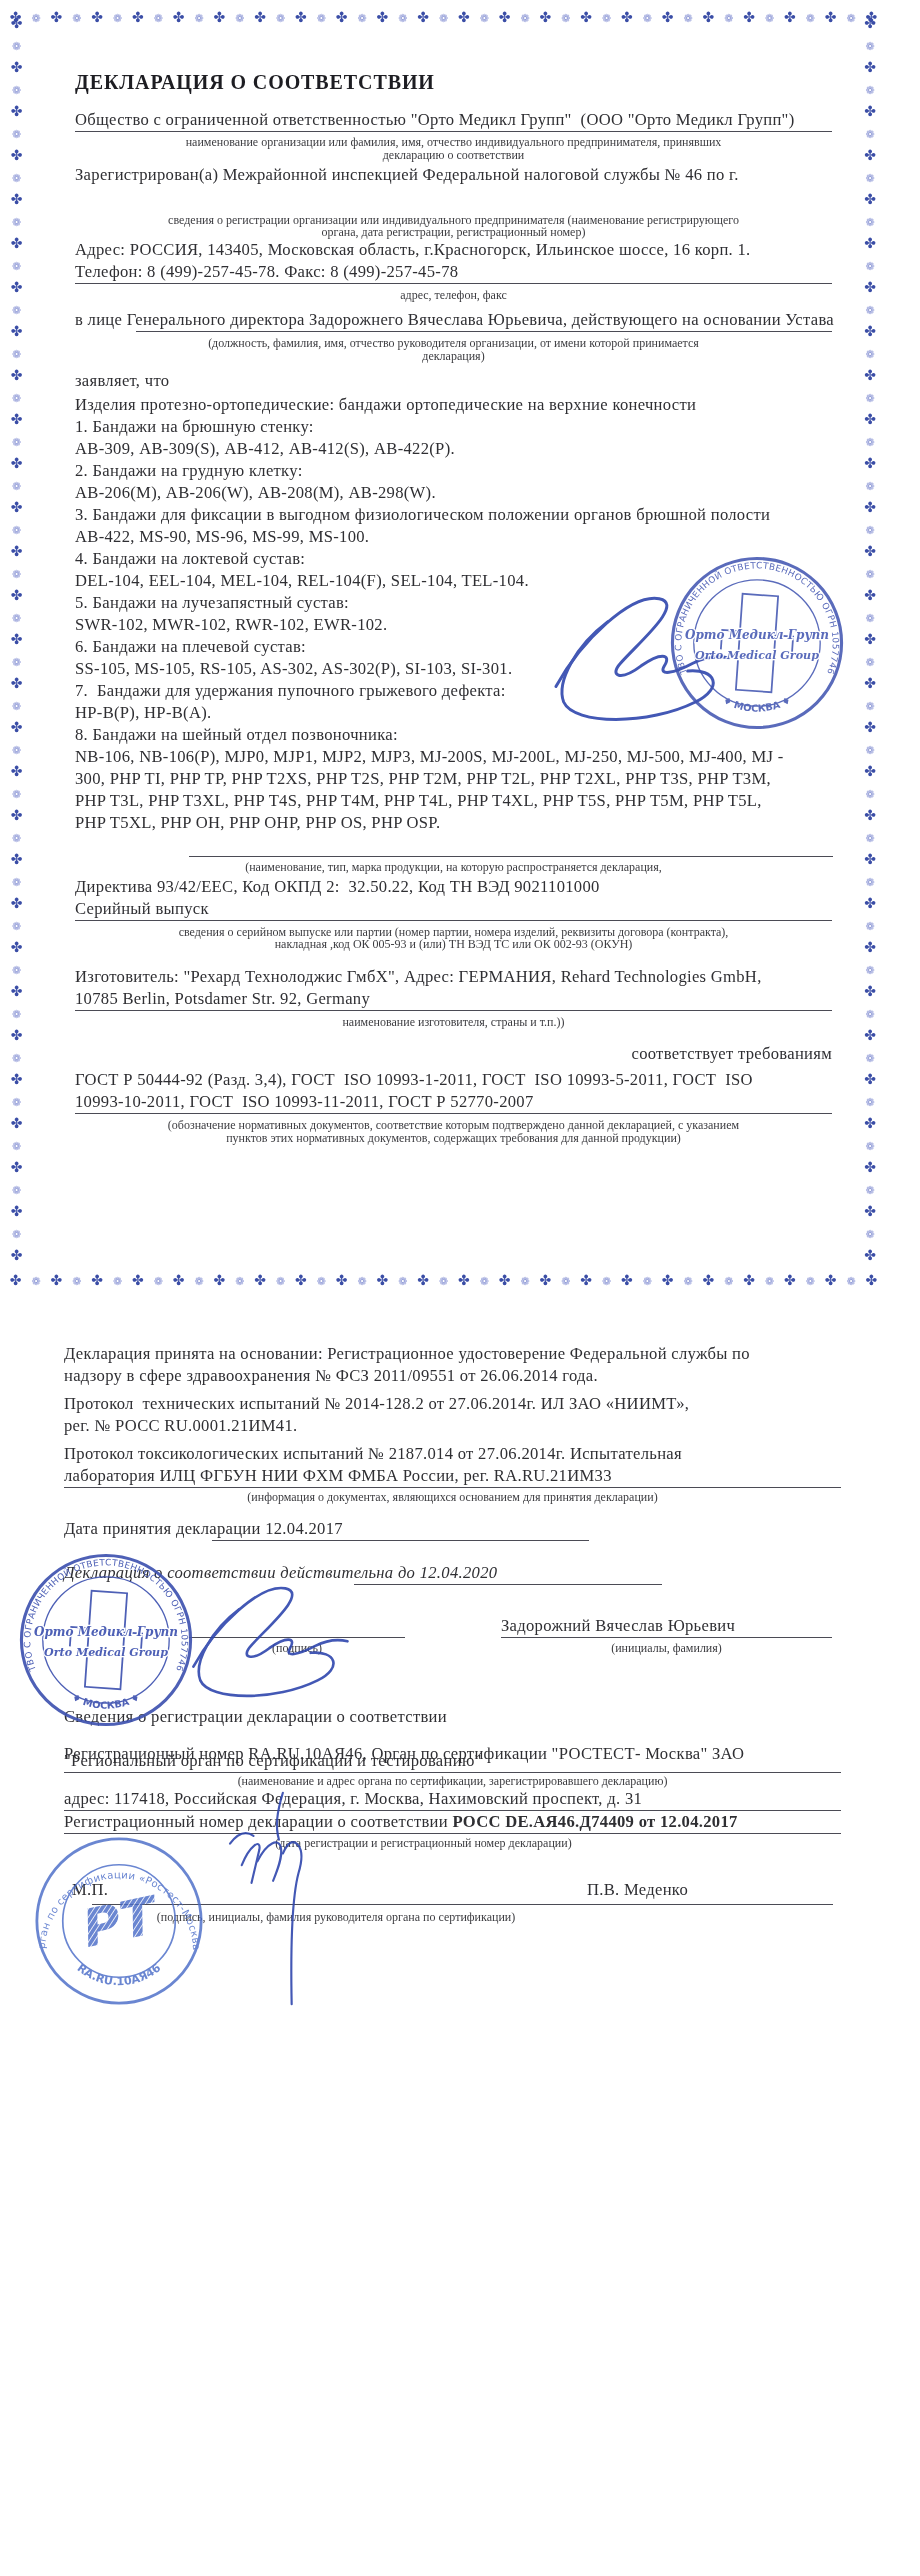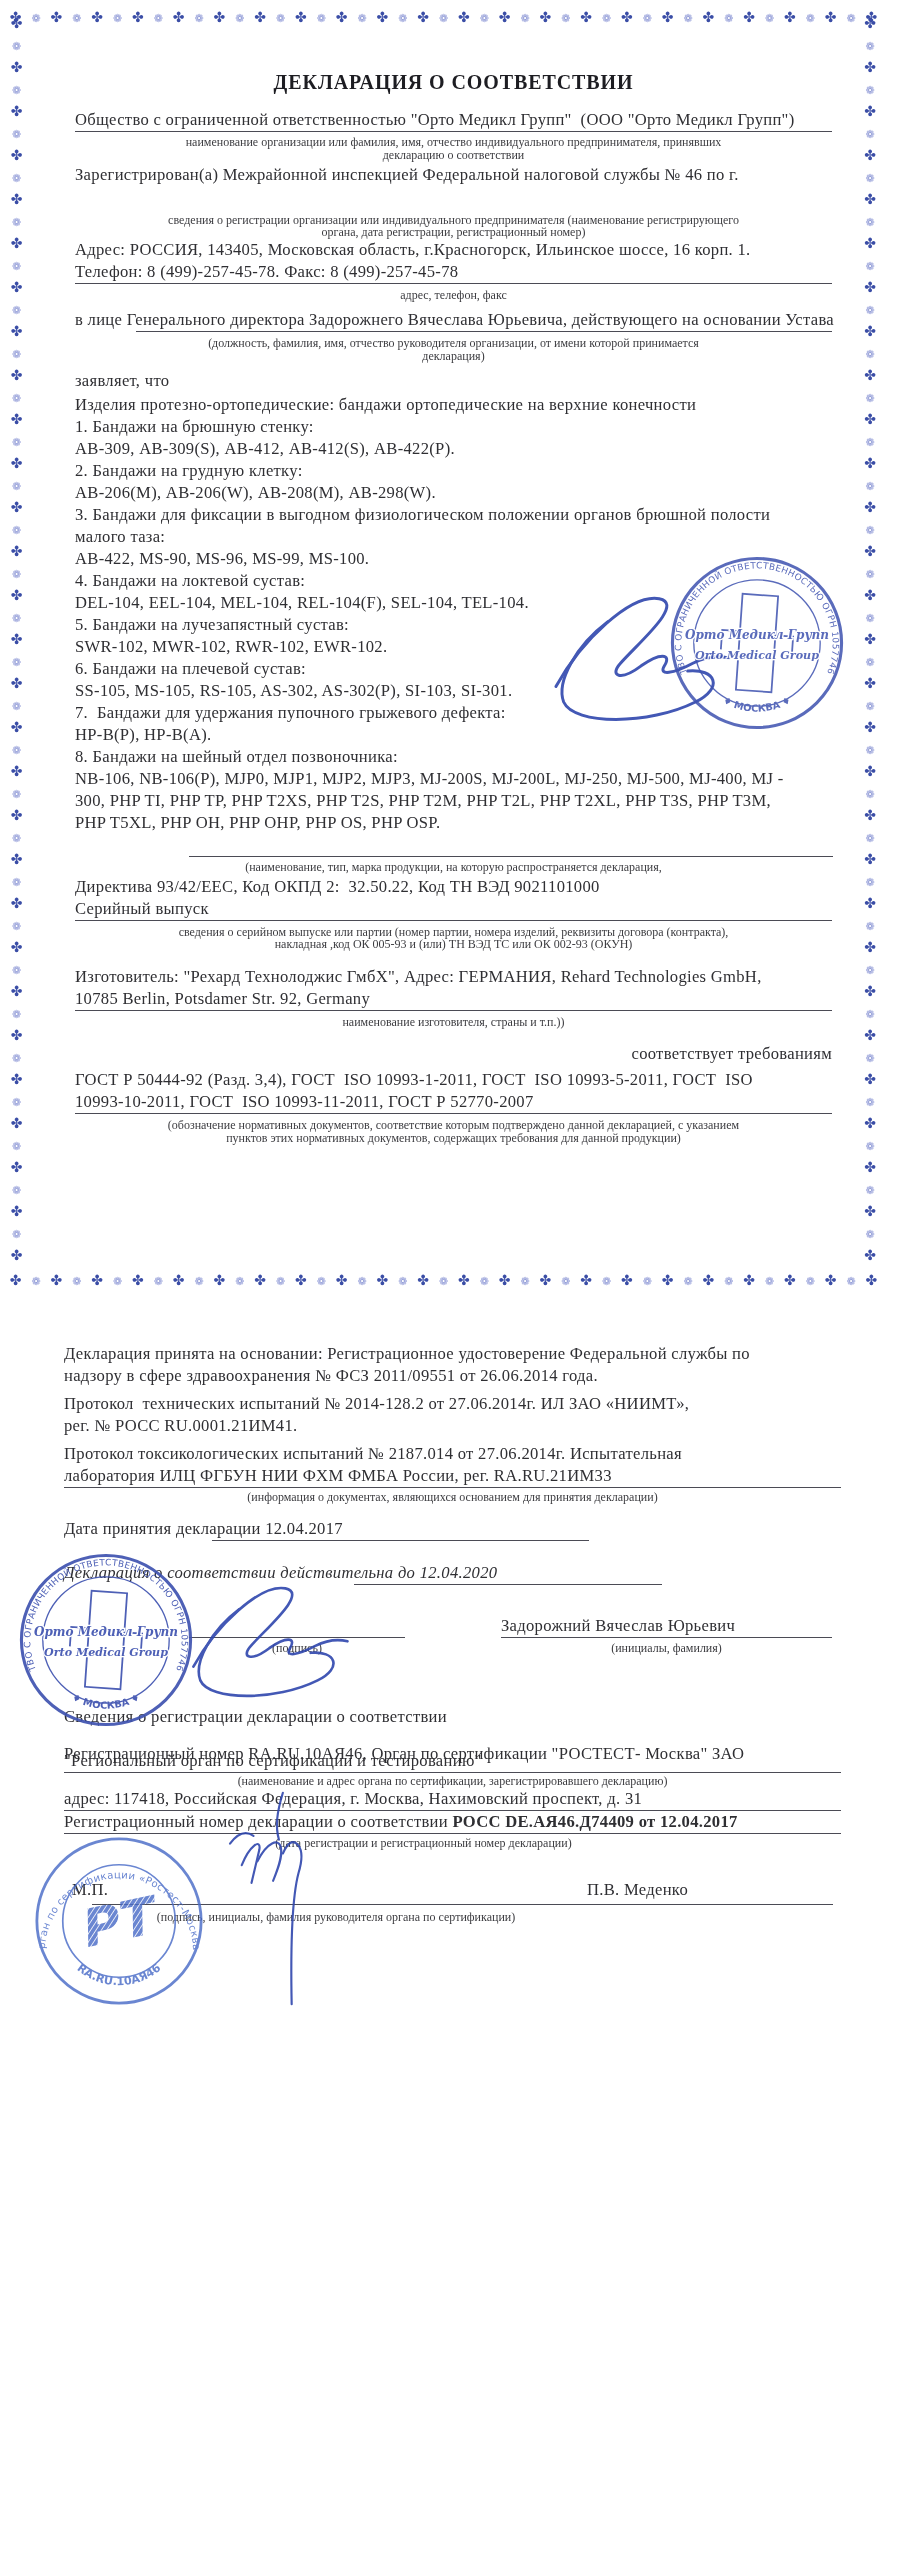--- a/index.html
+++ b/index.html
@@ -13,21 +13,21 @@
   .orn-v span{height:22px;line-height:22px;width:22px;text-align:center;}
   .oa{color:#3a4da6;font-size:14px;}
   .ob{color:#8893d4;font-size:11px;}
   
   .t{position:absolute;left:75px;width:757px;font:16.6px/22px "Liberation Serif",serif;
      letter-spacing:0.3px;white-space:pre;color:#2f2f33;}
   .t2{left:64px;width:777px;}
   .cap{position:absolute;left:75px;width:757px;font:12px/14px "Liberation Serif",serif;
      text-align:center;color:#3c3c40;white-space:pre;}
   .cap2{left:64px;width:777px;}
-  .title{font:bold 20px/24px "Liberation Serif",serif;text-align:center;letter-spacing:0.9px;color:#1d1d22;}
+  .title{font:bold 20px/24px "Liberation Serif",serif;text-align:left;letter-spacing:0.9px;color:#1d1d22;}
   .ub{border-bottom:1.4px solid #4b4b55;}
   .rule{position:absolute;height:1.4px;background:#4b4b55;}
   .bold{font-weight:bold;}
   .stamp,.sig{position:absolute;pointer-events:none;}
 </style>
 </head>
 <body>
 
 <div class="page">
 
@@ -257,33 +257,33 @@
   <div class="cap" style="top:349px;">декларация)</div>
   <div class="t" style="top:370px;">заявляет, что</div>
 
   <div class="t" style="top:394px;">Изделия протезно-ортопедические: бандажи ортопедические на верхние конечности</div>
   <div style="position:absolute;left:75px;top:416px;width:777px;">
       <div class="pl" style="font: 16.6px / 22px &quot;Liberation Serif&quot;, serif; letter-spacing: 0.3px; white-space: pre; color: rgb(47, 47, 51);">1. Бандажи на брюшную стенку:</div>
       <div class="pl" style="font: 16.6px / 22px &quot;Liberation Serif&quot;, serif; letter-spacing: 0.3px; white-space: pre; color: rgb(47, 47, 51);">АВ-309, АВ-309(S), АВ-412, АВ-412(S), АВ-422(Р).</div>
       <div class="pl" style="font: 16.6px / 22px &quot;Liberation Serif&quot;, serif; letter-spacing: 0.3px; white-space: pre; color: rgb(47, 47, 51);">2. Бандажи на грудную клетку:</div>
       <div class="pl" style="font: 16.6px / 22px &quot;Liberation Serif&quot;, serif; letter-spacing: 0.3px; white-space: pre; color: rgb(47, 47, 51);">АВ-206(М), АВ-206(W), АВ-208(М), АВ-298(W).</div>
       <div class="pl" style="font: 16.6px / 22px &quot;Liberation Serif&quot;, serif; letter-spacing: 0.3px; white-space: pre; color: rgb(47, 47, 51);">3. Бандажи для фиксации в выгодном физиологическом положении органов брюшной полости</div>
-      <div class="pl" style="font: 16.6px / 22px &quot;Liberation Serif&quot;, serif; letter-spacing: 0.3px; white-space: pre; color: rgb(47, 47, 51);">малого таза:</div>
       <div class="pl" style="font: 16.6px / 22px &quot;Liberation Serif&quot;, serif; letter-spacing: 0.3px; white-space: pre; color: rgb(47, 47, 51);">АВ-422, MS-90, MS-96, MS-99, MS-100.</div>
       <div class="pl" style="font: 16.6px / 22px &quot;Liberation Serif&quot;, serif; letter-spacing: 0.3px; white-space: pre; color: rgb(47, 47, 51);">4. Бандажи на локтевой сустав:</div>
       <div class="pl" style="font: 16.6px / 22px &quot;Liberation Serif&quot;, serif; letter-spacing: 0.3px; white-space: pre; color: rgb(47, 47, 51);">DEL-104, EEL-104, MEL-104, REL-104(F), SEL-104, TEL-104.</div>
       <div class="pl" style="font: 16.6px / 22px &quot;Liberation Serif&quot;, serif; letter-spacing: 0.3px; white-space: pre; color: rgb(47, 47, 51);">5. Бандажи на лучезапястный сустав:</div>
       <div class="pl" style="font: 16.6px / 22px &quot;Liberation Serif&quot;, serif; letter-spacing: 0.3px; white-space: pre; color: rgb(47, 47, 51);">SWR-102, MWR-102, RWR-102, EWR-102.</div>
       <div class="pl" style="font: 16.6px / 22px &quot;Liberation Serif&quot;, serif; letter-spacing: 0.3px; white-space: pre; color: rgb(47, 47, 51);">6. Бандажи на плечевой сустав:</div>
       <div class="pl" style="font: 16.6px / 22px &quot;Liberation Serif&quot;, serif; letter-spacing: 0.3px; white-space: pre; color: rgb(47, 47, 51);">SS-105, MS-105, RS-105, AS-302, AS-302(P), SI-103, SI-301.</div>
       <div class="pl" style="font: 16.6px / 22px &quot;Liberation Serif&quot;, serif; letter-spacing: 0.3px; white-space: pre; color: rgb(47, 47, 51);">7.  Бандажи для удержания пупочного грыжевого дефекта:</div>
       <div class="pl" style="font: 16.6px / 22px &quot;Liberation Serif&quot;, serif; letter-spacing: 0.3px; white-space: pre; color: rgb(47, 47, 51);">HP-B(P), HP-B(A).</div>
       <div class="pl" style="font: 16.6px / 22px &quot;Liberation Serif&quot;, serif; letter-spacing: 0.3px; white-space: pre; color: rgb(47, 47, 51);">8. Бандажи на шейный отдел позвоночника:</div>
       <div class="pl" style="font: 16.6px / 22px &quot;Liberation Serif&quot;, serif; letter-spacing: 0.3px; white-space: pre; color: rgb(47, 47, 51);">NB-106, NB-106(P), MJP0, MJP1, MJP2, MJP3, MJ-200S, MJ-200L, MJ-250, MJ-500, MJ-400, MJ -</div>
       <div class="pl" style="font: 16.6px / 22px &quot;Liberation Serif&quot;, serif; letter-spacing: 0.3px; white-space: pre; color: rgb(47, 47, 51);">300, PHP TI, PHP TP, PHP T2XS, PHP T2S, PHP T2M, PHP T2L, PHP T2XL, PHP T3S, PHP T3M,</div>
+      <div class="pl" style="font: 16.6px / 22px &quot;Liberation Serif&quot;, serif; letter-spacing: 0.3px; white-space: pre; color: rgb(47, 47, 51);">PHP T3L, PHP T3XL, PHP T4S, PHP T4M, PHP T4L, PHP T4XL, PHP T5S, PHP T5M, PHP T5L,</div>
       <div class="pl" style="font: 16.6px / 22px &quot;Liberation Serif&quot;, serif; letter-spacing: 0.3px; white-space: pre; color: rgb(47, 47, 51);">PHP T5XL, PHP OH, PHP OHP, PHP OS, PHP OSP.</div>
     </div>
   <div class="rule" style="left:189px;top:856px;width:644px;"></div>
   <div class="cap" style="top:860px;">(наименование, тип, марка продукции, на которую распространяется декларация,</div>
   <div class="t" style="top:876px;">Директива 93/42/ЕЕС, Код ОКПД 2:  32.50.22, Код ТН ВЭД 9021101000</div>
   <div class="t ub" style="top:898px;">Серийный выпуск</div>
   <div class="cap" style="top:925px;">сведения о серийном выпуске или партии (номер партии, номера изделий, реквизиты договора (контракта),</div>
   <div class="cap" style="top:937px;">накладная ,код ОК 005-93 и (или) ТН ВЭД ТС или ОК 002-93 (ОКУН)</div>
   <div class="t" style="top:966px;">Изготовитель: "Рехард Технолоджис ГмбХ", Адрес: ГЕРМАНИЯ, Rehard Technologies GmbH,</div>
   <div class="t ub" style="top:988px;">10785 Berlin, Potsdamer Str. 92, Germany</div>

